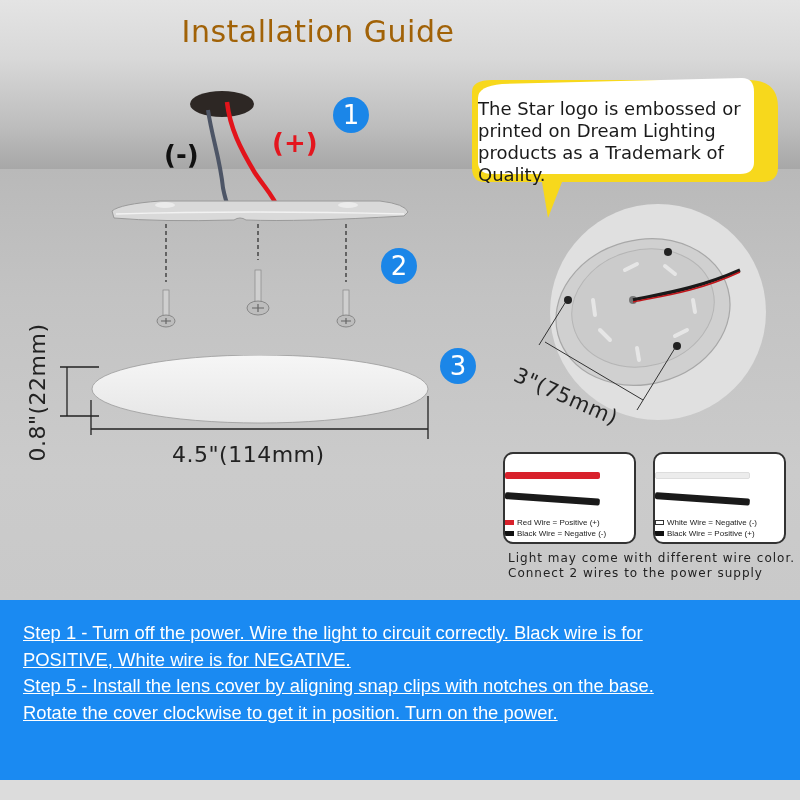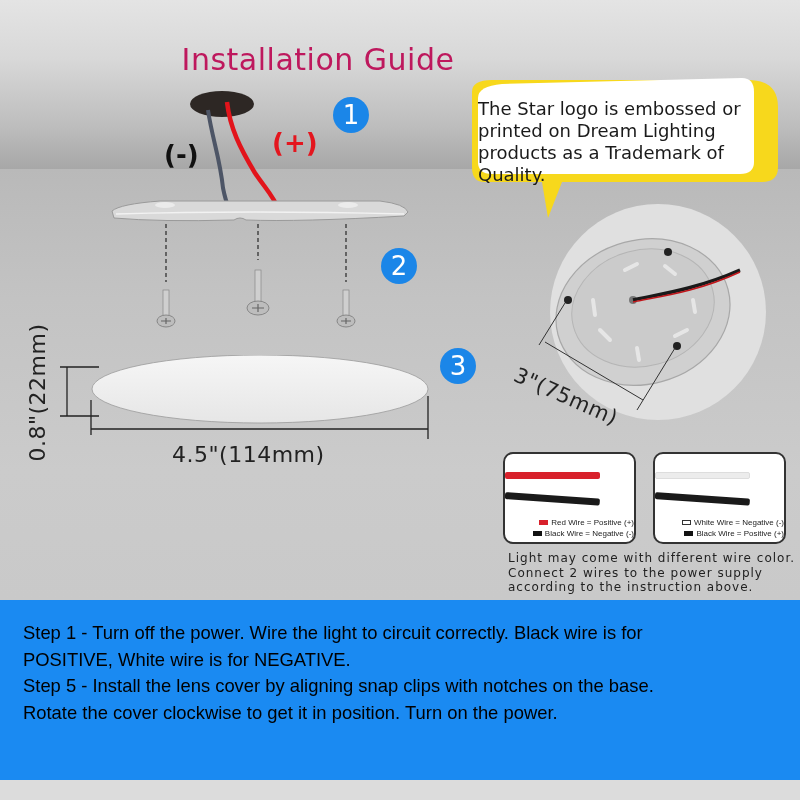--- a/index.html
+++ b/index.html
@@ -12,23 +12,22 @@
   .ceiling-top {
     position: absolute; left: 0; top: 0; width: 800px; height: 169px;
     background: linear-gradient(180deg, #e4e4e4 0%, #d8d8d8 35%, #bdbdbd 75%, #a7a7a7 100%);
   }
   .wall {
     position: absolute; left: 0; top: 169px; width: 800px; height: 431px;
     background: linear-gradient(180deg, #b9b9b9 0%, #c3c3c3 30%, #cbcbcb 70%, #c9c9c9 100%);
   }
   .title {
     position: absolute; left: 0; top: 14px; width: 636px; text-align: center;
-    font-size: 30px; font-weight: 400; color: #be185d; letter-spacing: 0.5px;
-    font-family: "DejaVu Sans", sans-serif;
-    margin-top: 28px;
+    font-size: 30px; font-weight: 400; color: #a16207; letter-spacing: 0.5px;
+    font-family: "DejaVu Sans", sans-serif;
   }
   .step-badge {
     position: absolute; width: 36px; height: 36px; border-radius: 50%;
     background: #1b86e8; color: #fff; font-size: 26px; font-weight: 400;
     display: flex; align-items: center; justify-content: center;
     font-family: "DejaVu Sans", sans-serif;
   }
   .polarity {
     position: absolute; font-size: 26px; font-weight: 700;
     font-family: "DejaVu Sans", sans-serif;
@@ -47,36 +46,36 @@
   }
   .wire-card {
     position: absolute; top: 452px; width: 133px; height: 92px;
     background: #ffffff; border: 2px solid #333; border-radius: 10px; overflow: hidden;
   }
   .wire {
     position: absolute; height: 7px; border-radius: 2px;
   }
   .legend {
     position: absolute; left: 0; width: 100%; font-size: 8px; color: #222;
-    display: flex; flex-direction: column; align-items: flex-end; gap: 2px;
+    display: flex; flex-direction: column; align-items: flex-start; gap: 2px;
   }
   .legend-row { display: flex; align-items: center; gap: 3px; }
   .swatch { width: 9px; height: 5px; display: inline-block; }
   .wire-note {
     position: absolute; left: 508px; top: 551px; width: 290px;
     font-size: 12px; line-height: 14.5px; color: #222; letter-spacing: 1px;
     font-family: "DejaVu Sans", sans-serif;
   }
   .steps-panel {
     position: absolute; left: 0; top: 600px; width: 800px; height: 180px;
     background: #1a8af2; padding: 20px 22px 0 23px;
   }
   .step-line {
-    color: #000000; font-size: 18.4px; line-height: 26.5px;
-    font-family: "Liberation Sans", sans-serif; white-space: nowrap;
+    color: #ffffff; font-size: 18.4px; line-height: 26.5px;
+    font-family: "Liberation Sans", sans-serif; white-space: nowrap; text-decoration: underline;
   }
   .footer-strip {
     position: absolute; left: 0; top: 780px; width: 800px; height: 20px; background: #dcdcdc;
   }
 </style>
 </head>
 <body>
 
 <div class="ceiling-top"></div>
 <div class="wall"></div>
@@ -209,21 +208,20 @@
     <div class="legend-row">
         <span class="swatch" style="background:#111"></span>
         <span>Black Wire = Positive (+)</span>
       </div>
   </div>
 </div>
 
 <div class="wire-note">
   <div>Light may come with different wire color.</div>
   <div>Connect 2 wires to the power supply</div>
-  <div>according to the instruction above.</div>
 </div>
 
 <div class="steps-panel">
   <div class="step-line">Step 1 - Turn off the power. Wire the light to circuit correctly. Black wire is for</div>
   <div class="step-line">POSITIVE, White wire is for NEGATIVE.</div>
   <div class="step-line">Step 5 - Install the lens cover by aligning snap clips with notches on the base.</div>
   <div class="step-line">Rotate the cover clockwise to get it in position. Turn on the power.</div>
 </div>
 <div class="footer-strip"></div>
 

